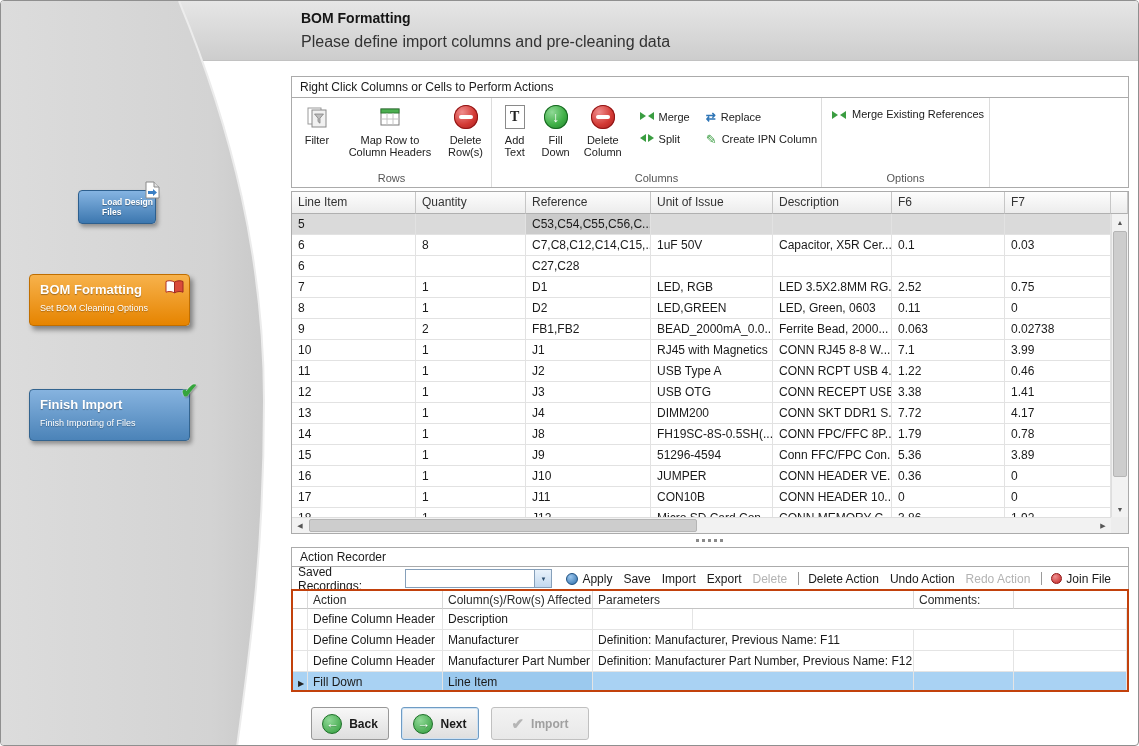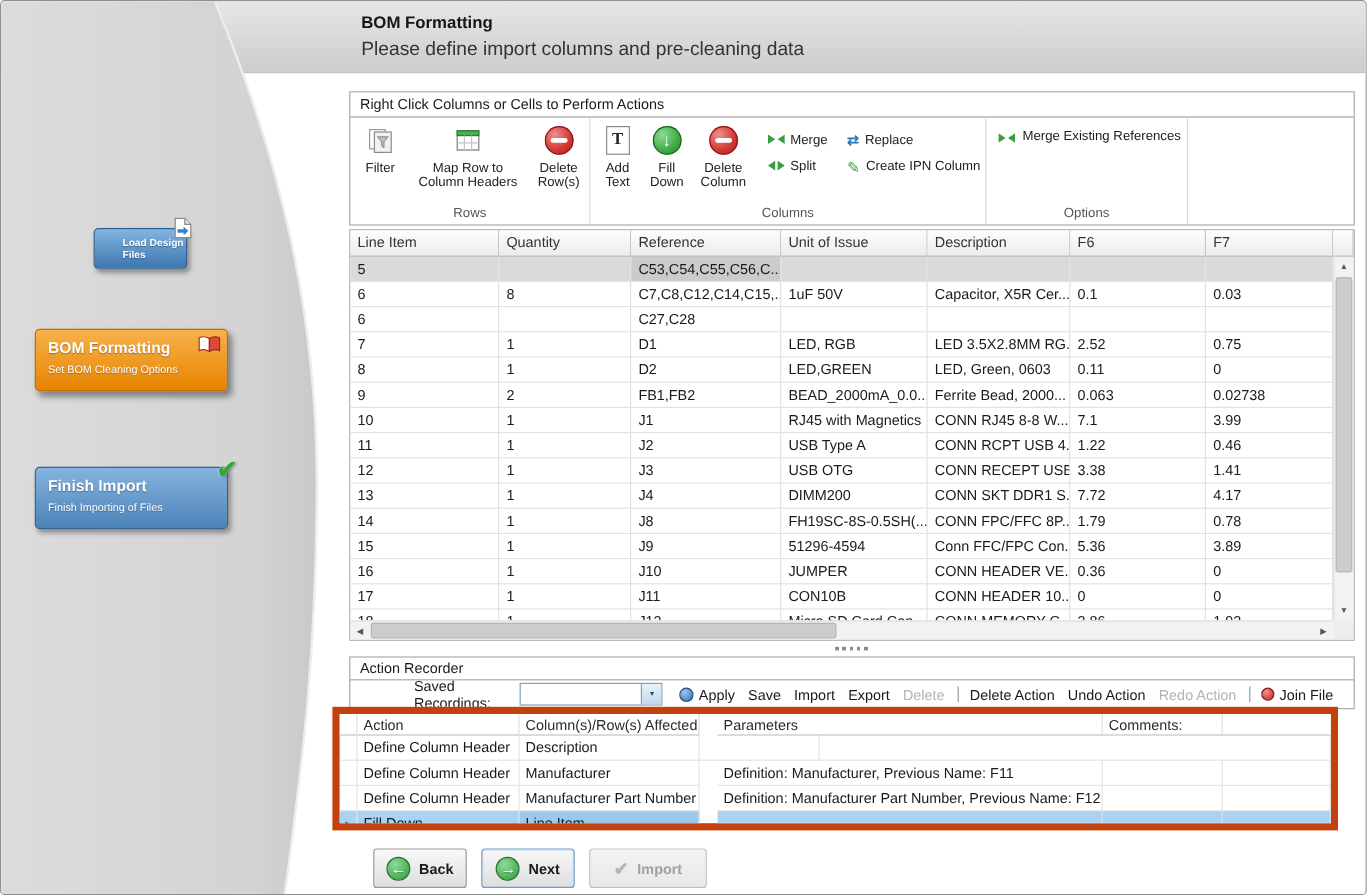--- a/index.html
+++ b/index.html
@@ -86,37 +86,37 @@
   
   .splitter { position:absolute; left:290px; top:533px; width:838px; height:13px; display:flex; align-items:center; justify-content:center; cursor:row-resize; }
   .dots { width:28px; height:3px;
           background:repeating-linear-gradient(90deg,#8a8a8a 0 3px, transparent 3px 6px); }
 
   
   .rec-title-box { position:absolute; left:290px; top:546px; width:838px; height:21px; background:#fff;
                    border:1px solid #ababab; line-height:18px; padding-left:8px; }
   .rec-bar { position:absolute; left:290px; top:565px; width:838px; height:25px; background:#fff; border:1px solid #ababab;
              display:flex; align-items:center; padding:0 6px; }
-  .rec-label { margin-right:8px;margin-left:47px; }
+  .rec-label { margin-right:8px; }
   .combo { width:150px; height:19px; background:#fff; border:1px solid #86a0ba; display:flex; margin-right:14px; cursor:pointer; }
   .combo-value { flex:1; padding:2px 4px; overflow:hidden; white-space:nowrap; }
   .combo-btn { width:17px; background:linear-gradient(#e9f2fb,#c3d9ef); border-left:1px solid #86a0ba;
                display:flex; align-items:center; justify-content:center; cursor:pointer; }
   .combo-arrow { font-size:6px; color:#2b4d6e; }
   .rec-link { display:flex; align-items:center; gap:4px; margin-right:11px; cursor:pointer; white-space:nowrap; }
   .rec-link.disabled { color:#b3b3b3; cursor:default; }
   .apply-icon { width:12px; height:12px; border-radius:50%; background:radial-gradient(circle at 35% 30%, #9cc7ef, #2d6da8); border:1px solid #1d4f80; }
   .join-icon { width:11px; height:11px; border-radius:50%; background:radial-gradient(circle at 35% 30%, #f09090, #c22424); border:1px solid #8e1515; }
   .rsep { height:13px; border-left:1px solid #9a9a9a; margin:0 9px 0 0; }
 
-  .rec-table { position:absolute; left:276px; top:588px; width:838px; height:103px; background:#fff; border:6px solid #c2410c; overflow:hidden; }
+  .rec-table { position:absolute; left:290px; top:588px; width:838px; height:103px; background:#fff; border:2px solid #c2410c; overflow:hidden; }
   .rhead { display:flex; height:18px; }
   .rhc { border-right:1px solid #d9d9d9; border-bottom:1px solid #c4c4c4; padding:2px 5px; color:#2a2a2a;
          white-space:nowrap; overflow:hidden; background:#fff; }
-  .r0{width:15px;} .r1{width:135px;} .r2{width:150px;} .r3{width:321px;margin-left:15px;} .r4{width:100px;} .r5{flex:1; border-right:none;}
+  .r0{width:15px;} .r1{width:135px;} .r2{width:150px;} .r3{width:321px;} .r4{width:100px;} .r5{flex:1; border-right:none;}
   .rrow { display:flex; height:21px; }
   .rc { border-right:1px solid #e4e4e4; border-bottom:1px solid #e4e4e4; padding:3px 5px; white-space:nowrap; overflow:hidden; cursor:default; }
   .rrow.selected .rc { background:#a9d2f3; }
   .rrow.selected .r2 { background:#9bc9ee; }
   .marker { font-size:8px; color:#222; line-height:14px; }
 
   
   .btn { position:absolute; top:706px; height:33px; border:1px solid #989898; border-radius:3px;
          background:linear-gradient(#f8f8f8,#dedede); display:flex; align-items:center; justify-content:center;
          gap:7px; font-weight:bold; color:#1a1a1a; cursor:pointer; }

